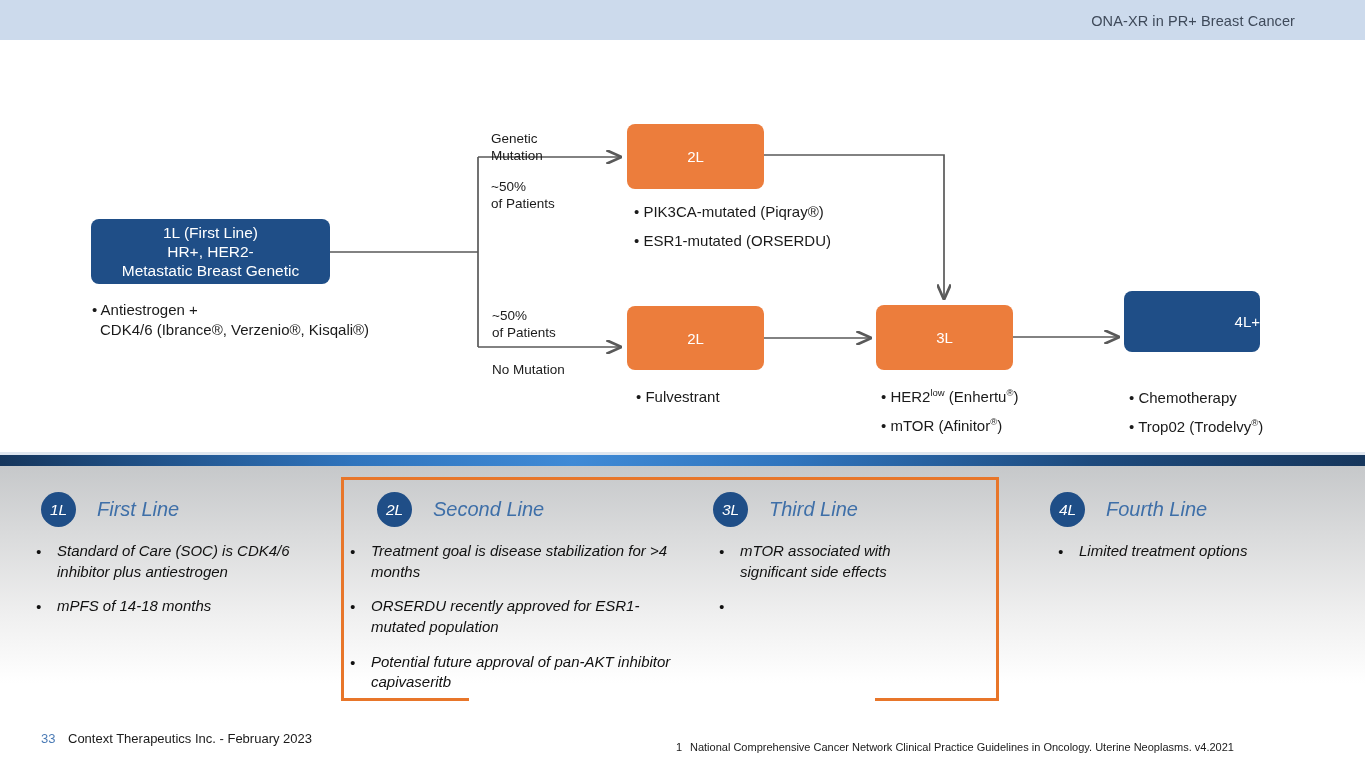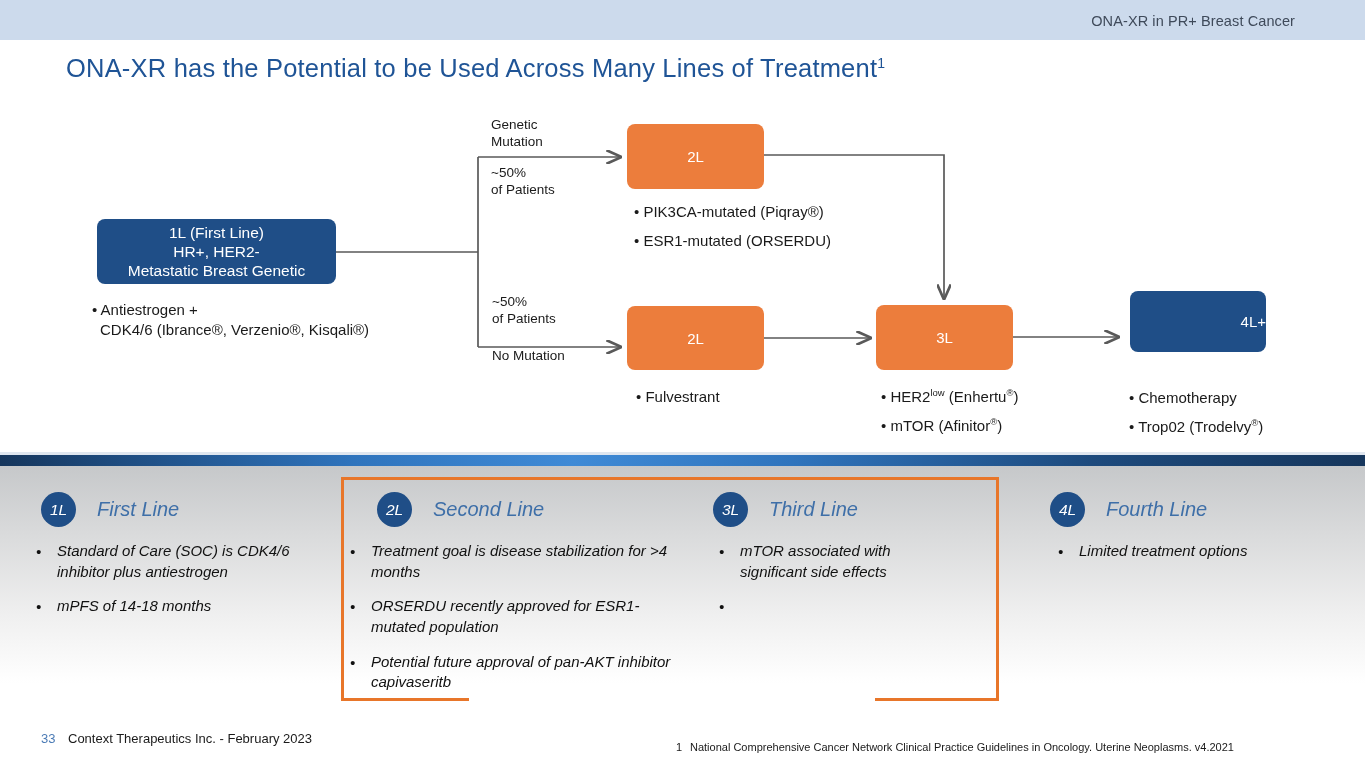--- a/index.html
+++ b/index.html
@@ -31,21 +31,21 @@
   .slide-title sup{font-size:14px;vertical-align:super;}
 
   
   .diagram{position:absolute;left:0;top:100px;width:1365px;height:350px;}
 
   .node{
     position:absolute;border-radius:8px;
     display:flex;align-items:center;justify-content:center;
     color:#ffffff;text-align:center;
   }
-  .node.blue{background:#1f4e87;margin-left:6px;}
+  .node.blue{background:#1f4e87;}
   .node.orange{background:#ec7d3c;}
   .node .nlabel{line-height:1.24;}
 
   .box-1l{left:91px;top:119px;width:239px;height:65px;font-size:15.5px;}
   .box-2l-top{left:627px;top:24px;width:137px;height:65px;font-size:15px;}
   .box-2l-bot{left:627px;top:206px;width:137px;height:64px;font-size:15px;}
   .box-3l{left:876px;top:205px;width:137px;height:65px;font-size:15px;}
   .box-4l{left:1124px;top:191px;width:136px;height:61px;font-size:15px;justify-content:flex-end;}
 
   .blist{position:absolute;font-size:15px;color:#1a1a1a;line-height:1.93;}
@@ -53,20 +53,21 @@
   .blist sup{font-size:9.5px;vertical-align:super;}
   .bl-1l{left:92px;top:200px;line-height:1.35;}
   .bl-2lt{left:634px;top:98px;}
   .bl-2lb{left:636px;top:283px;}
   .bl-3l{left:881px;top:283px;}
   .bl-4l{left:1129px;top:284px;}
 
   .edge-label{
     position:absolute;font-size:13.5px;color:#1a1a1a;line-height:1.26;
     white-space:nowrap;
+    margin-top:14px;
   }
   .el-gen{left:491px;top:16px;}
   .el-p1{left:491px;top:64px;}
   .el-p2{left:492px;top:193px;}
   .el-nomut{left:492px;top:247px;}
 
   .diagram svg{position:absolute;left:0;top:0;}
 
   
   .divider{
@@ -145,23 +146,20 @@
   }
 </style>
 </head>
 <body>
 
 <div class="slide">
 
   <div class="header-bar"></div>
   <div class="header-title">ONA-XR in PR+ Breast Cancer</div>
 
-  <div class="slide-title">
-    <span>ONA-XR has the Potential to be Used Across Many Lines of Treatment</span><sup>1</sup>
-  </div>
 
   <div class="diagram">
 
     <svg width="1365" height="350">
       <defs>
         <marker id="arr" markerWidth="9" markerHeight="8" refX="8" refY="4" orient="auto">
           <path d="M0,0 L9,4 L0,8" fill="none" stroke="#595959" stroke-width="1.6"></path>
         </marker>
       </defs>
 

